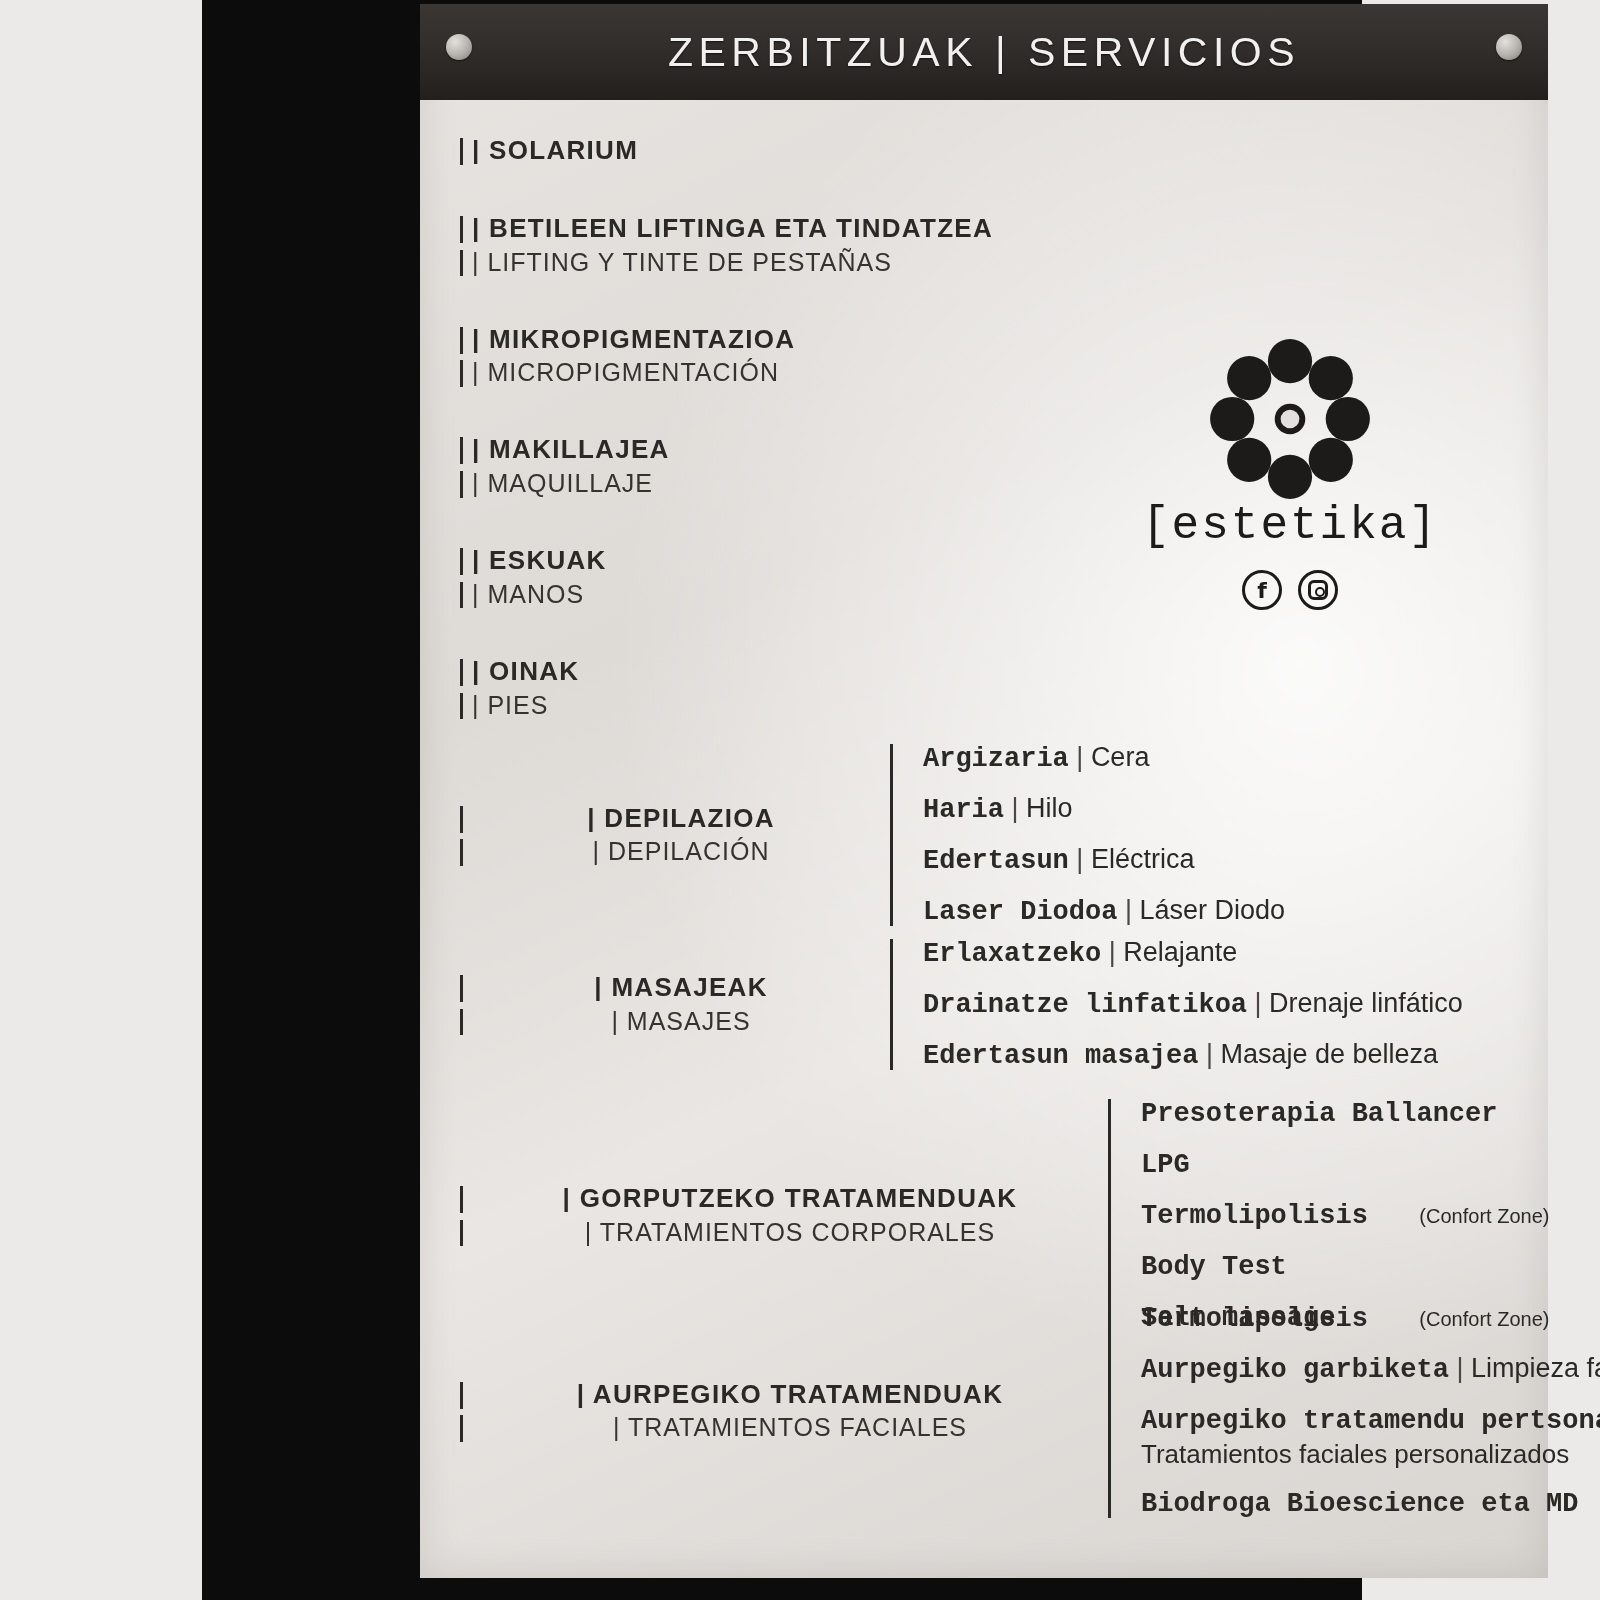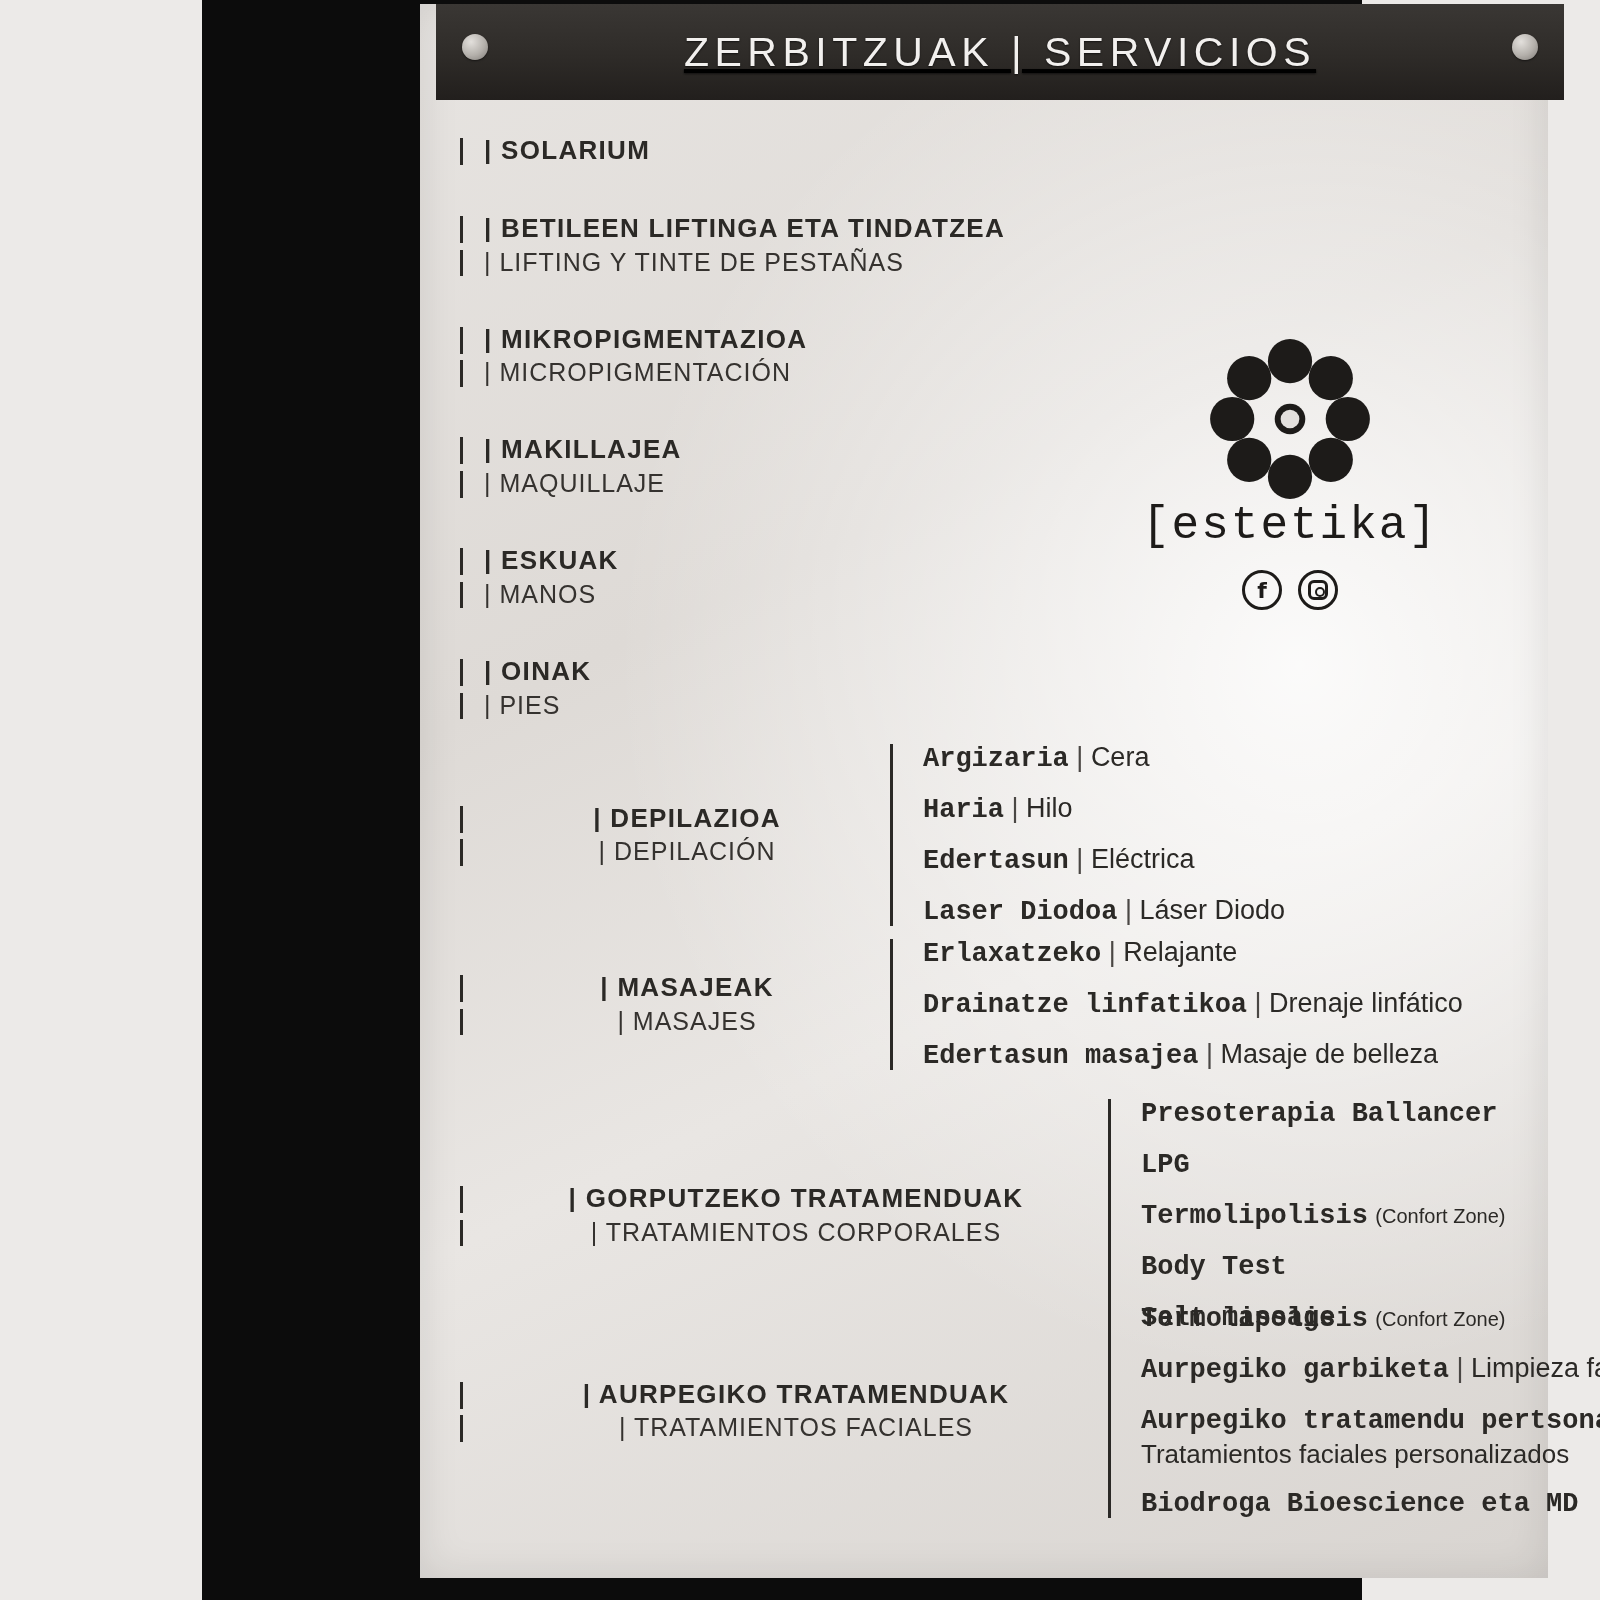--- a/index.html
+++ b/index.html
@@ -27,24 +27,24 @@
     left: 218px; top: 4px;
     width: 1128px; height: 1574px;
     background:
       radial-gradient(ellipse at 78% 42%, rgba(255,255,255,0.85) 0%, rgba(255,255,255,0.0) 55%),
       linear-gradient(155deg, #e7e4e1 0%, #dedad6 35%, #e9e6e3 60%, #d8d4d0 100%);
     box-shadow: inset 0 0 40px rgba(0,0,0,0.10);
   }
   
   .header {
     position: absolute;
-    left: 16px; top: 0;
+    left: 0; top: 0;
     width: 1128px; height: 96px;
     background: linear-gradient(180deg, #3a3734 0%, #2e2b28 55%, #221f1d 100%);
-    display: flex; align-items: center; justify-content: center; text-decoration: underline;
+    display: flex; align-items: center; justify-content: center;
   }
   .header-title {
     color: #f2f0ee;
     font-size: 41px;
     letter-spacing: 5.5px;
     font-weight: 400;
     white-space: nowrap;
     text-shadow: 0 1px 2px rgba(0,0,0,0.6);
   }
   .screw {
@@ -61,21 +61,21 @@
   .simple-list {
     position: absolute;
     left: 40px; top: 130px;
     width: 520px;
   }
   .item { margin-bottom: 44px; }
   .l1, .l2 {
     display: block;
     white-space: nowrap;
     color: #2b2926;
-    padding-left: 24px;
+    padding-left: 12px;
     position: relative;
   }
   .l1 {
     font-size: 26px;
     font-weight: 700;
     letter-spacing: 1.3px;
     line-height: 1.30;
   }
   .l2 {
     font-size: 25px;
@@ -164,21 +164,21 @@
   .sub-list .sub {
     font-size: 27px;
     color: #2b2926;
     line-height: 1.0;
     margin-bottom: 22px;
     white-space: nowrap;
   }
   .sub .b { font-weight: 700; font-family: Liberation Mono, monospace; }
   .sub .n { font-weight: 400; }
   .sub .sep { font-weight: 400; color: #4a4744; }
-  .sub .small { font-size: 20px; font-weight: 400; }
+  .sub .small { font-size: 20px; font-weight: 400; margin-left: 44px; }
   .sub:last-child { margin-bottom: 0; }
   .sub .line2 {
     display: block;
     font-weight: 400;
     font-size: 26px;
     margin-top: 6px;
   }
 
   
   #g-depilazioa { left: 40px; top: 740px; }

